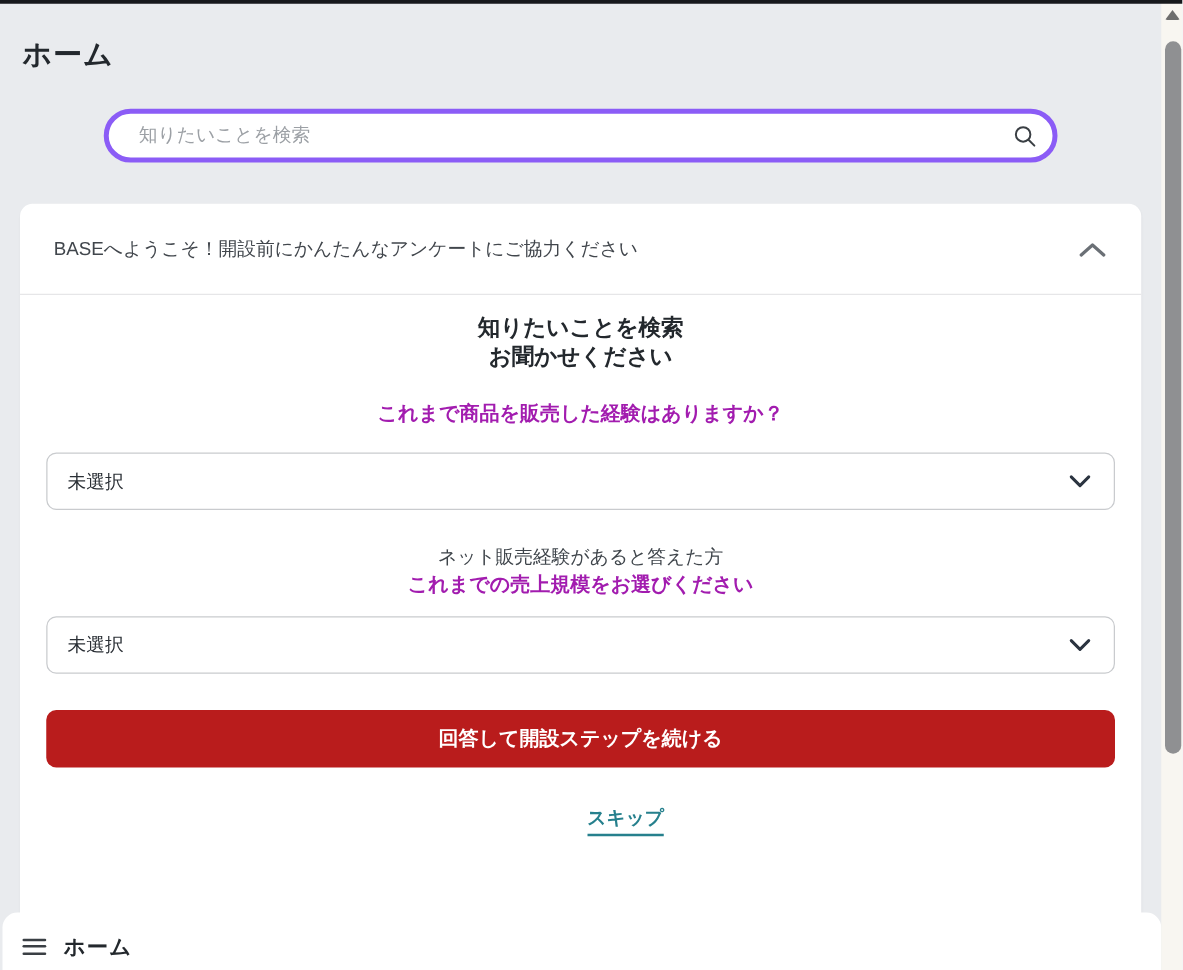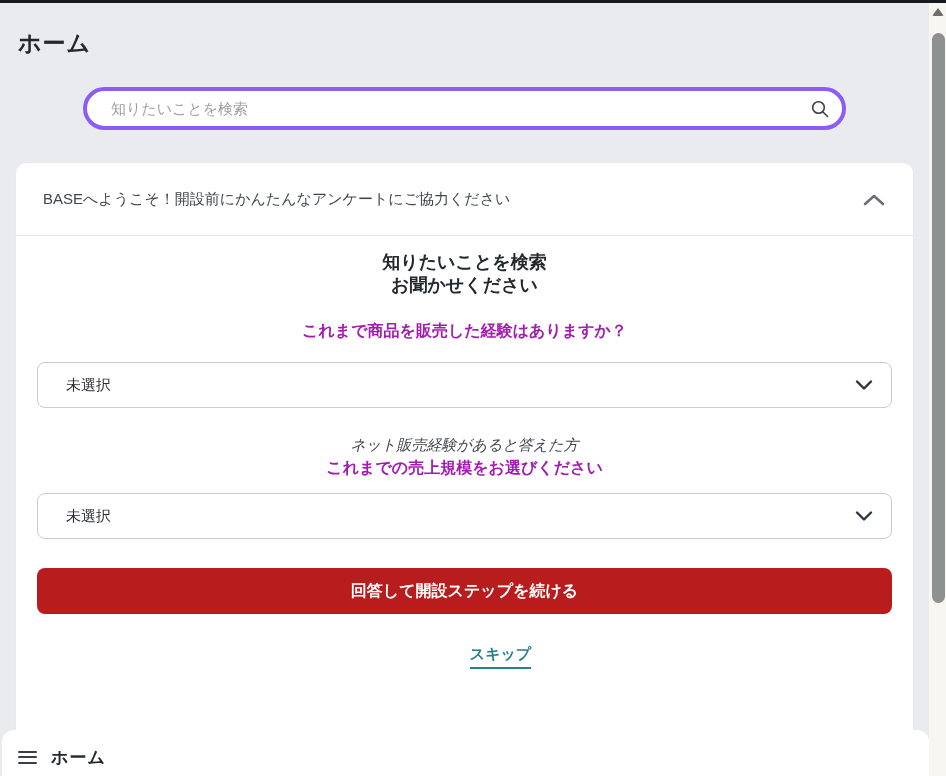--- a/index.html
+++ b/index.html
@@ -55,27 +55,27 @@
     text-align: center; font-size: 18px; font-weight: bold;
     line-height: 23px; color: #23282d;
   }
   .question-label {
     position: absolute; left: 0; width: 100%;
     text-align: center; font-size: 16px; font-weight: bold; color: #a21caf;
   }
   .question1-label { top: 158px; }
   .question2-note {
     position: absolute; left: 0; top: 273px; width: 100%;
-    text-align: center; font-size: 15px; font-weight: normal; color: #3f454b; font-style: italic;
+    text-align: center; font-size: 15px; font-weight: normal; color: #3f454b;
   }
   .question2-label { top: 295px; }
   .select-box {
     position: absolute; left: 21px; width: 855px; height: 46px;
     background: #ffffff; border: 1px solid #c9cbce; border-radius: 8px;
-    display: flex; align-items: center; padding: 0 48px 0 28px;
+    display: flex; align-items: center; padding: 0 48px 0 16px;
     font-size: 15px; color: #2a2f35; cursor: pointer;
   }
   .select1 { top: 199px; }
   .select2 { top: 330px; }
   .select-chevron {
     position: absolute; right: 18px; top: 50%; transform: translateY(-50%);
     display: flex; align-items: center;
   }
   .submit-btn {
     position: absolute; left: 21px; top: 405px; width: 855px; height: 46px;

